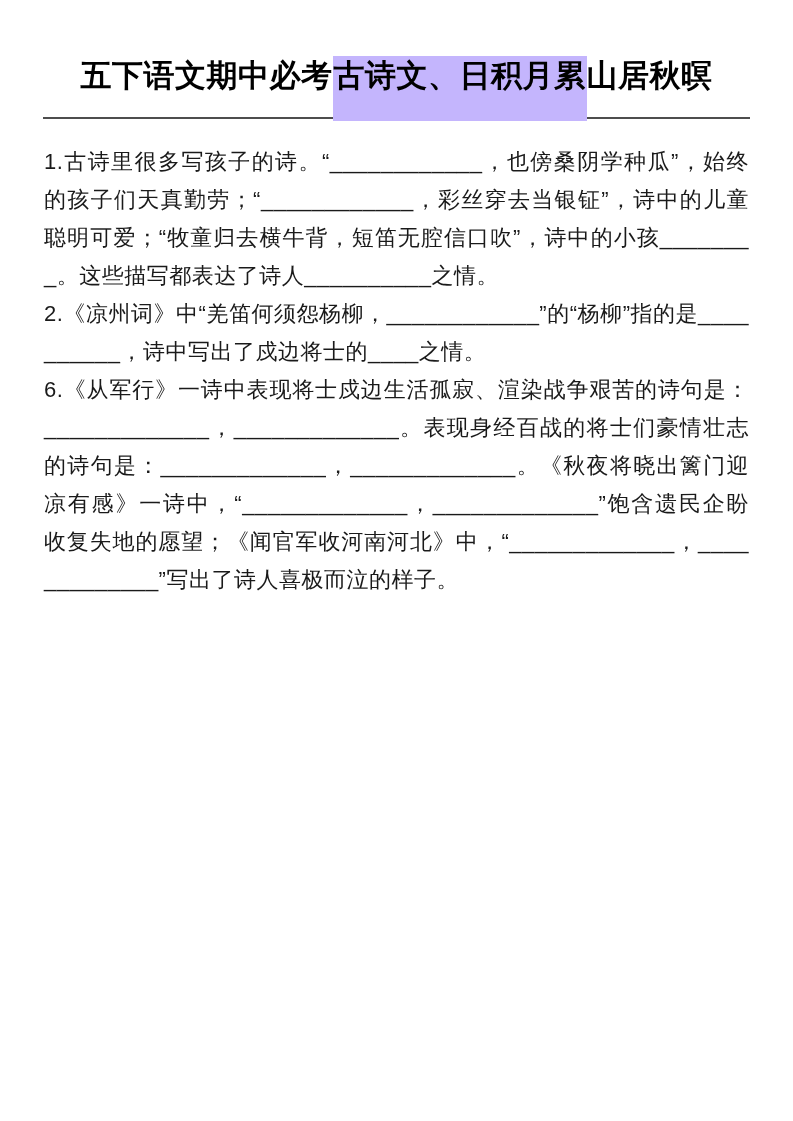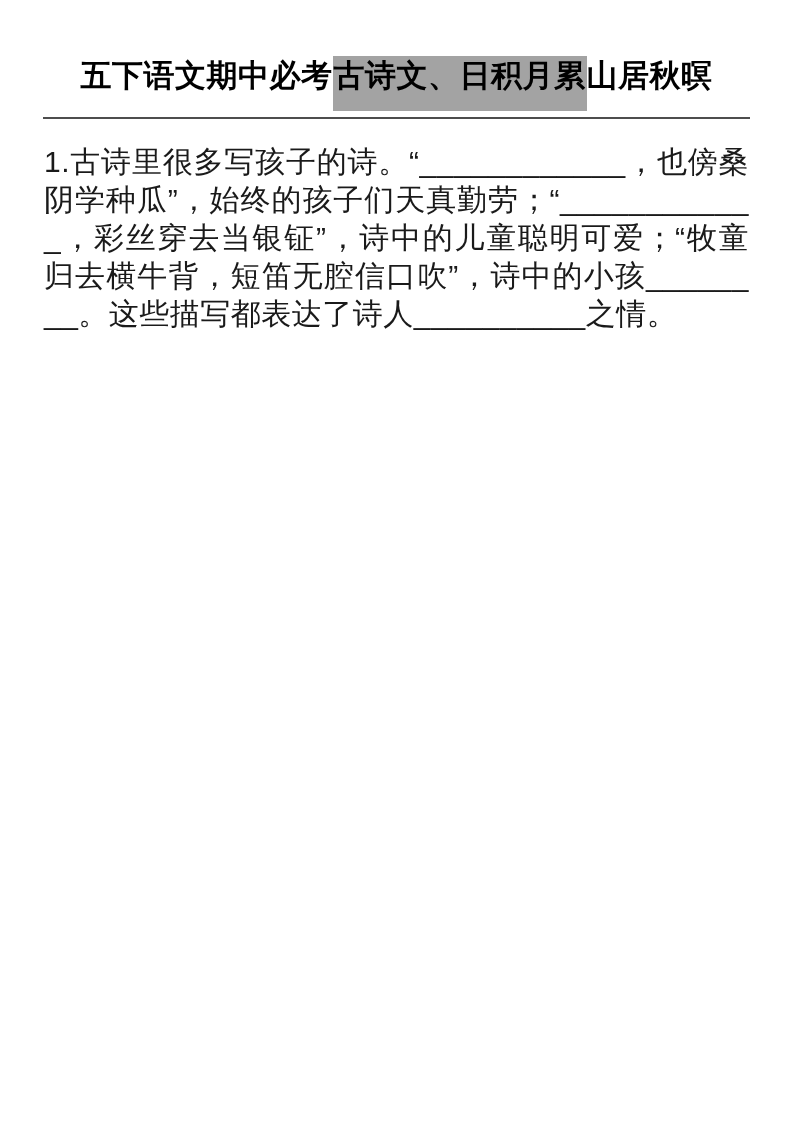--- a/index.html
+++ b/index.html
@@ -26,31 +26,31 @@
     margin-top: 56px;
     text-align: center;
     font-size: 31px;
     line-height: 40px;
     font-weight: bold;
     color: #000000;
     letter-spacing: 0.5px;
     white-space: nowrap;
   }
   .page-title .hl {
-    background: #a3a3a3;
-    padding: 2px 1px 18px 1px;
+    background: #c4b5fd;
+    padding: 2px 1px 28px 1px;
   }
   .divider {
     height: 2px;
     background: #4d4d4d;
     margin: 1px 43px 0 43px;
   }
   .questions {
     margin: 24px 44px 0 44px;
-    font-size: 30px;
+    font-size: 22px;
     line-height: 38px;
     text-align: justify;
     word-break: break-all;
     overflow-wrap: anywhere;
   }
   .question {
     margin: 0;
     letter-spacing: 0.5px;
   }
 </style>
@@ -58,15 +58,17 @@
 <body>
 
 <div class="page">
 
   <h1 class="page-title"><span>五下语文期中必考</span><span class="hl">古诗文、日积月累</span><span>山居秋暝</span></h1>
 
   <div class="divider"></div>
 
   <div class="questions">
     <p class="question">1.古诗里很多写孩子的诗。“____________，也傍桑阴学种瓜”，始终的孩子们天真勤劳；“____________，彩丝穿去当银钲”，诗中的儿童聪明可爱；“牧童归去横牛背，短笛无腔信口吹”，诗中的小孩________。这些描写都表达了诗人__________之情。</p>
+    <p class="question">2.《凉州词》中“羌笛何须怨杨柳，____________”的“杨柳”指的是__________，诗中写出了戍边将士的____之情。</p>
+    <p class="question">6.《从军行》一诗中表现将士戍边生活孤寂、渲染战争艰苦的诗句是：_____________，_____________。表现身经百战的将士们豪情壮志的诗句是：_____________，_____________。《秋夜将晓出篱门迎凉有感》一诗中，“_____________，_____________”饱含遗民企盼收复失地的愿望；《闻官军收河南河北》中，“_____________，_____________”写出了诗人喜极而泣的样子。</p>
   </div>
 
 </div>
 
 </body></html>

